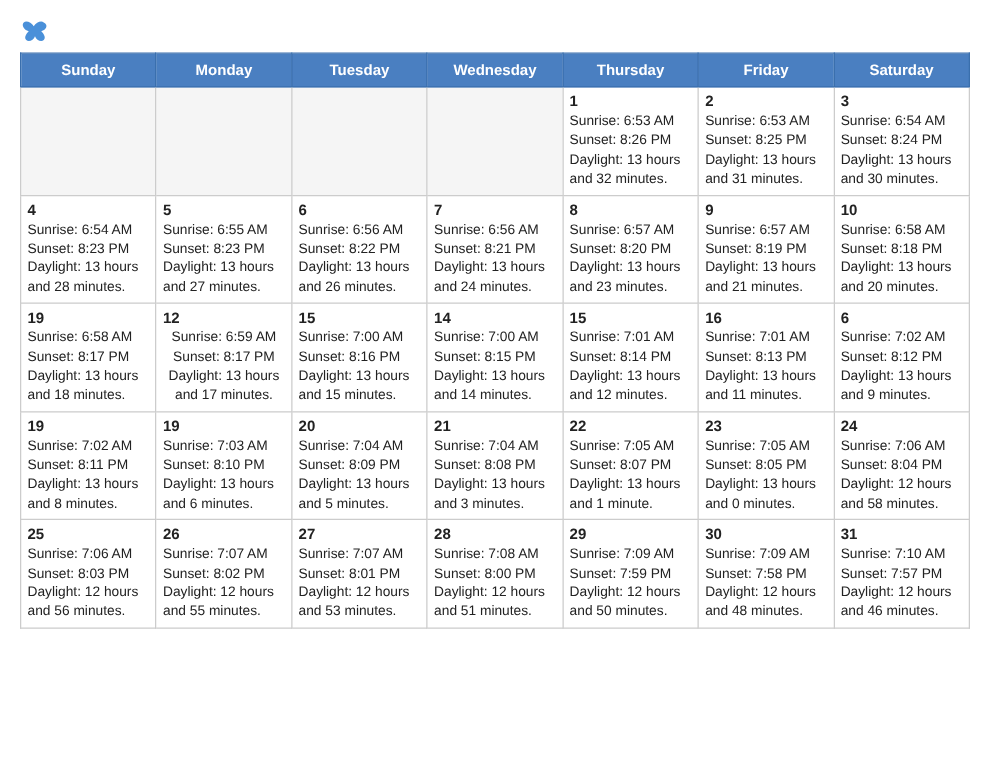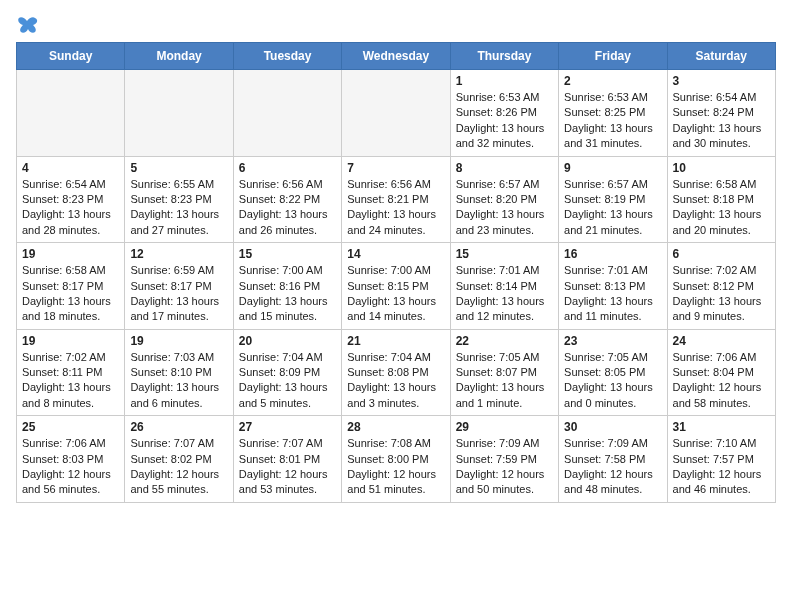--- a/index.html
+++ b/index.html
@@ -189,21 +189,21 @@
       <tr>
         <td>
           <span class="day-number">19</span>
           <div class="day-info" style="white-space: pre-line;">Sunrise: 6:58 AM
 Sunset: 8:17 PM
 Daylight: 13 hours
 and 18 minutes.</div>
         </td>
         <td>
           <span class="day-number">12</span>
-          <div class="day-info" style="white-space: pre-line;">Sunrise: 6:59 AM
+          <div class="day-info" style="white-space: pre-line; text-align: center;">Sunrise: 6:59 AM
 Sunset: 8:17 PM
 Daylight: 13 hours
 and 17 minutes.</div>
         </td>
         <td>
           <span class="day-number">15</span>
           <div class="day-info" style="white-space: pre-line;">Sunrise: 7:00 AM
 Sunset: 8:16 PM
 Daylight: 13 hours
 and 15 minutes.</div>

